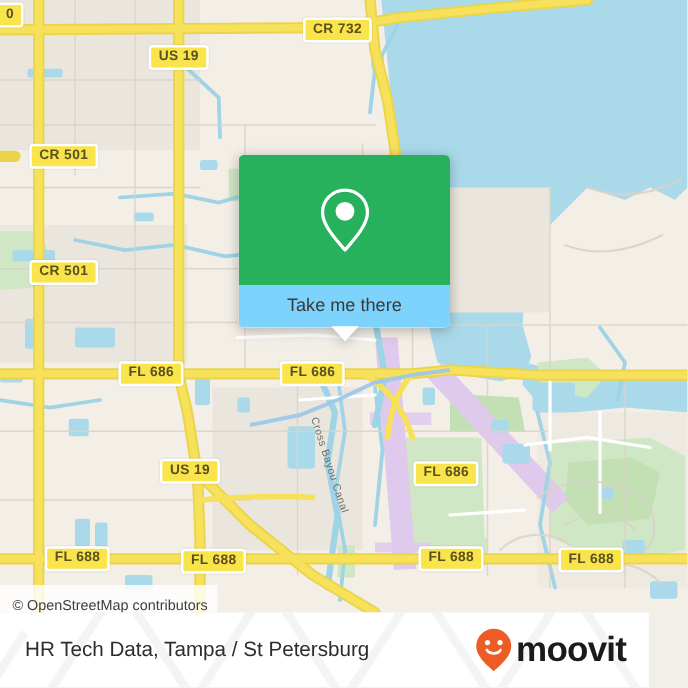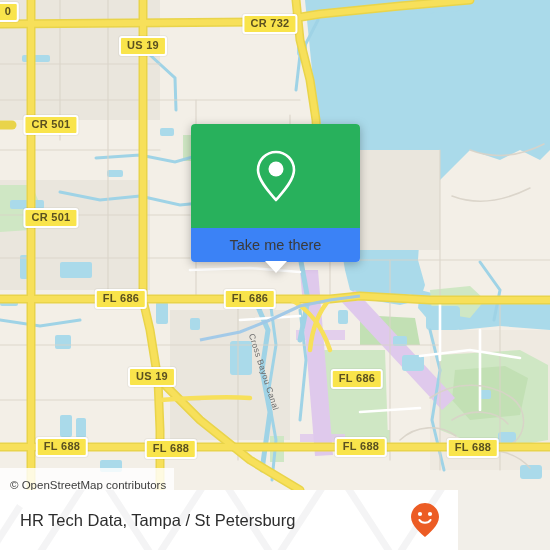--- a/index.html
+++ b/index.html
@@ -72,21 +72,21 @@
     overflow: hidden;
   }
   #popup-head {
     background: #28b15c;
     height: 104px;
     display: flex;
     align-items: center;
     justify-content: center;
   }
   #popup-foot {
-    background: #3b82f6;
+    background: #7dd3fc;
     height: 34px;
     display: flex;
     align-items: center;
     justify-content: center;
     color: #3a3a3a;
     font-size: 14.5px;
   }
   #popup-tail {
     width: 0; height: 0;
     margin: -1px auto 0 auto;
@@ -104,21 +104,21 @@
     display: flex; align-items: center;
     background: rgba(255,255,255,.82);
     color: #3d3d3d;
     font-size: 11.5px;
   }
 
   
   #footer {
     position: absolute;
     left: 0; top: 490px;
-    width: 458px; height: 60px;
+    width: 519px; height: 60px;
     background: #ffffff;
     display: flex;
     align-items: center;
     justify-content: space-between;
     padding: 0 18px 0 20px;
     overflow: hidden;
   }
   #footer-watermark {
     position: absolute; left: 0; top: -14px;
     width: 550px; height: 88px;
@@ -357,16 +357,17 @@
 
     <div id="footer-title">HR Tech Data, Tampa / St Petersburg</div>
 
     <div id="brand">
       <svg width="30" height="36" viewBox="0 0 30 36">
         <path d="M15 1 C7.3 1 1 7.3 1 15 C1 24 12 32 15 35 C18 32 29 24 29 15 C29 7.3 22.7 1 15 1 Z" fill="#ec5c24"></path>
         <circle cx="10" cy="12" r="2.1" fill="#ffffff"></circle>
         <circle cx="20" cy="12" r="2.1" fill="#ffffff"></circle>
         <path d="M 9.5 18 C 11.8 21.6 18.2 21.6 20.5 18" stroke="#ffffff" stroke-width="2.1" fill="none" stroke-linecap="round"></path>
       </svg>
+      <span id="brand-word">moovit</span>
     </div>
   </div>
 
 </div>
 
 </body></html>

